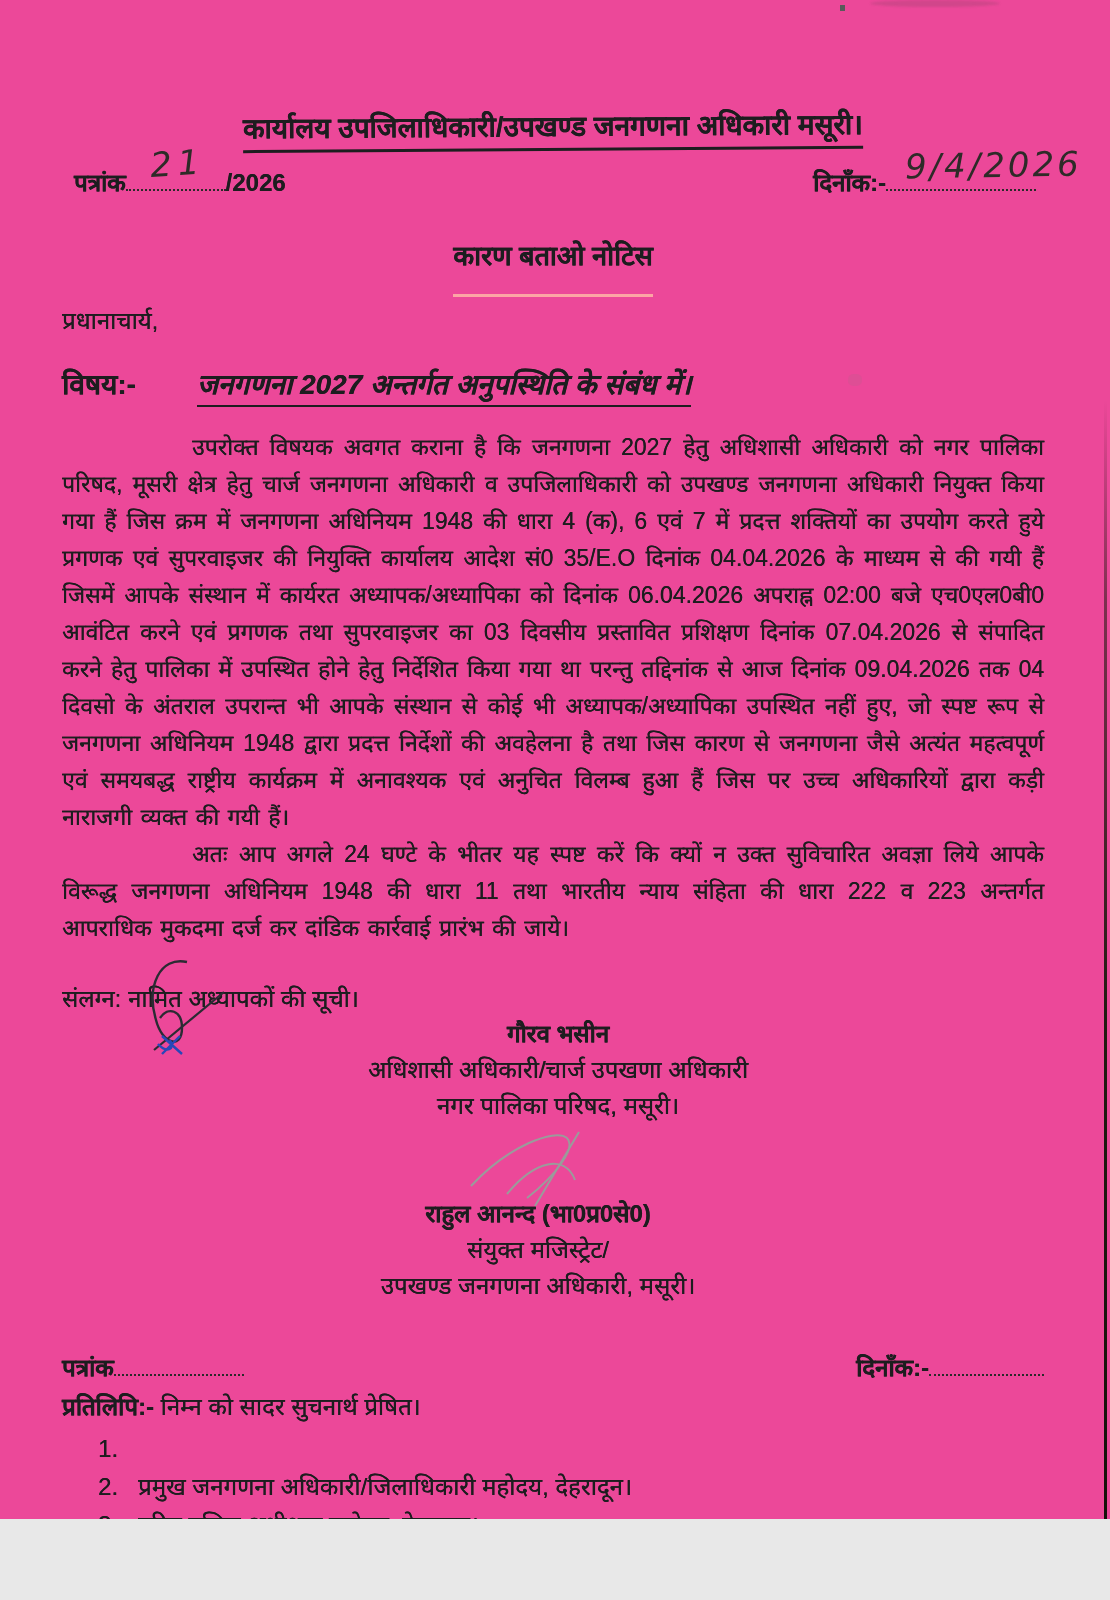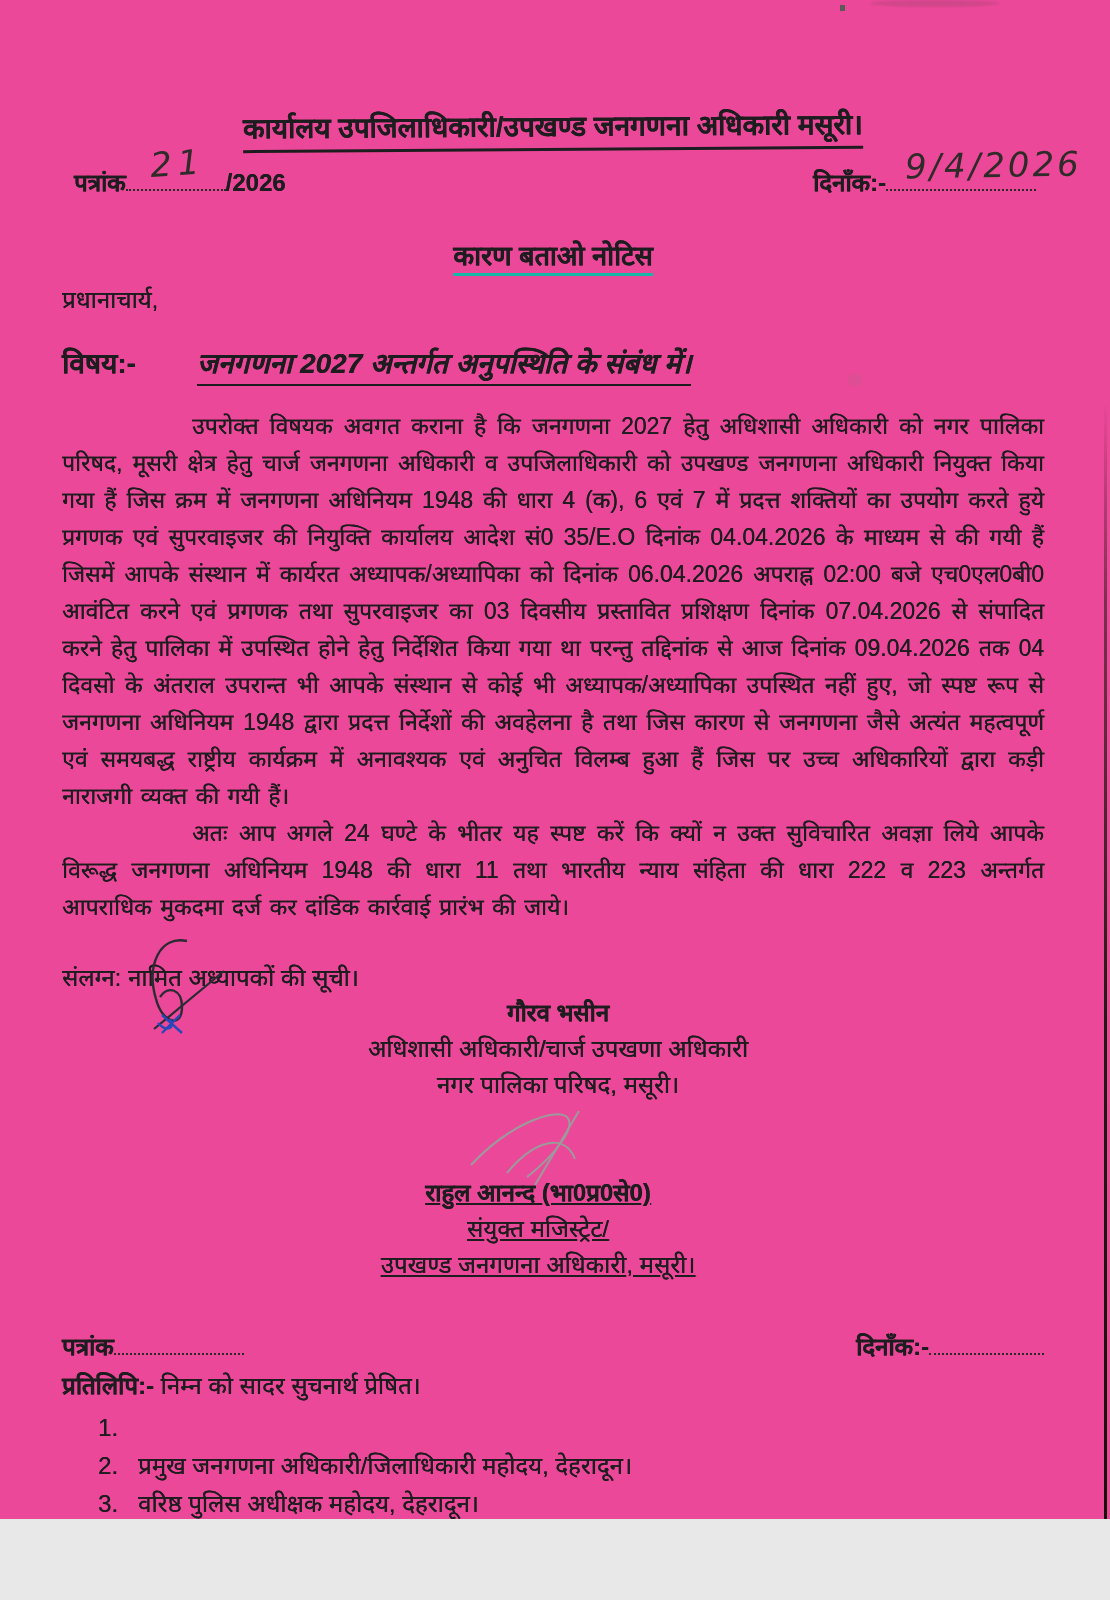--- a/index.html
+++ b/index.html
@@ -45,40 +45,40 @@
   .hand { font-family:"DejaVu Sans",sans-serif; font-style:italic; font-weight:normal;
     color:#2e2b28; text-shadow:none; }
   .hand-21 { position:absolute; left:88px; top:-22px; font-size:34px; transform:rotate(-4deg);
     letter-spacing:6px; }
   .date-field { position:relative; padding-right:8px; }
   .hand-date { position:absolute; left:92px; top:-20px; font-size:34px; letter-spacing:3px;
     transform:rotate(-1deg); white-space:nowrap; }
 
   
   .notice-title { text-align:center; margin-top:38px; font-size:27px; font-weight:bold; }
-  .notice-title .u { border-bottom:3px solid #14b8a6; padding-bottom:0; display:inline-block; }
+  .notice-title .u { border-bottom:3px solid #fca5a5; padding-bottom:21px; display:inline-block; }
 
   .addressee { margin-top:6px; font-size:24px; line-height:35px; }
 
   .subject-row { margin-top:26px; font-size:28px; display:flex; }
   .subject-label { font-weight:bold; width:135px; flex:none; }
   .subject-text { font-weight:bold; border-bottom:2px solid #1d1d1f; padding-bottom:3px;font-style:italic; }
 
   
   .body-text { margin-top:22px; font-size:23px; line-height:37px; text-align:justify;
     word-spacing:2px; }
   .body-text p { text-indent:130px; }
 
   .enclosure { margin-top:34px; font-size:24px; }
 
   
   .sig-row { display:flex; justify-content:space-between; margin-top:2px;flex-direction:column; }
   .sig-block { text-align:center; font-size:24px; line-height:36px; position:relative; }
   .sig-block.left { margin-left:10px; }
-  .sig-block.right { margin-right:30px;text-decoration:underline; }
+  .sig-block.right { margin-right:30px; }
   .sig-svg { display:block; margin:0 auto -14px auto; }
   .sig-svg.overlap-left { position:absolute; left:60px; top:-58px; margin:0; }
   .sig-name { font-weight:bold; }
 
   
   .footer-meta { display:flex; justify-content:space-between; margin-top:46px;
     font-size:24px; font-weight:bold; }
   .copy-line { margin-top:6px; font-size:24px; }
   .copy-label { font-weight:bold; }
   .copy-list { margin-top:8px; font-size:24px; line-height:38px; }

